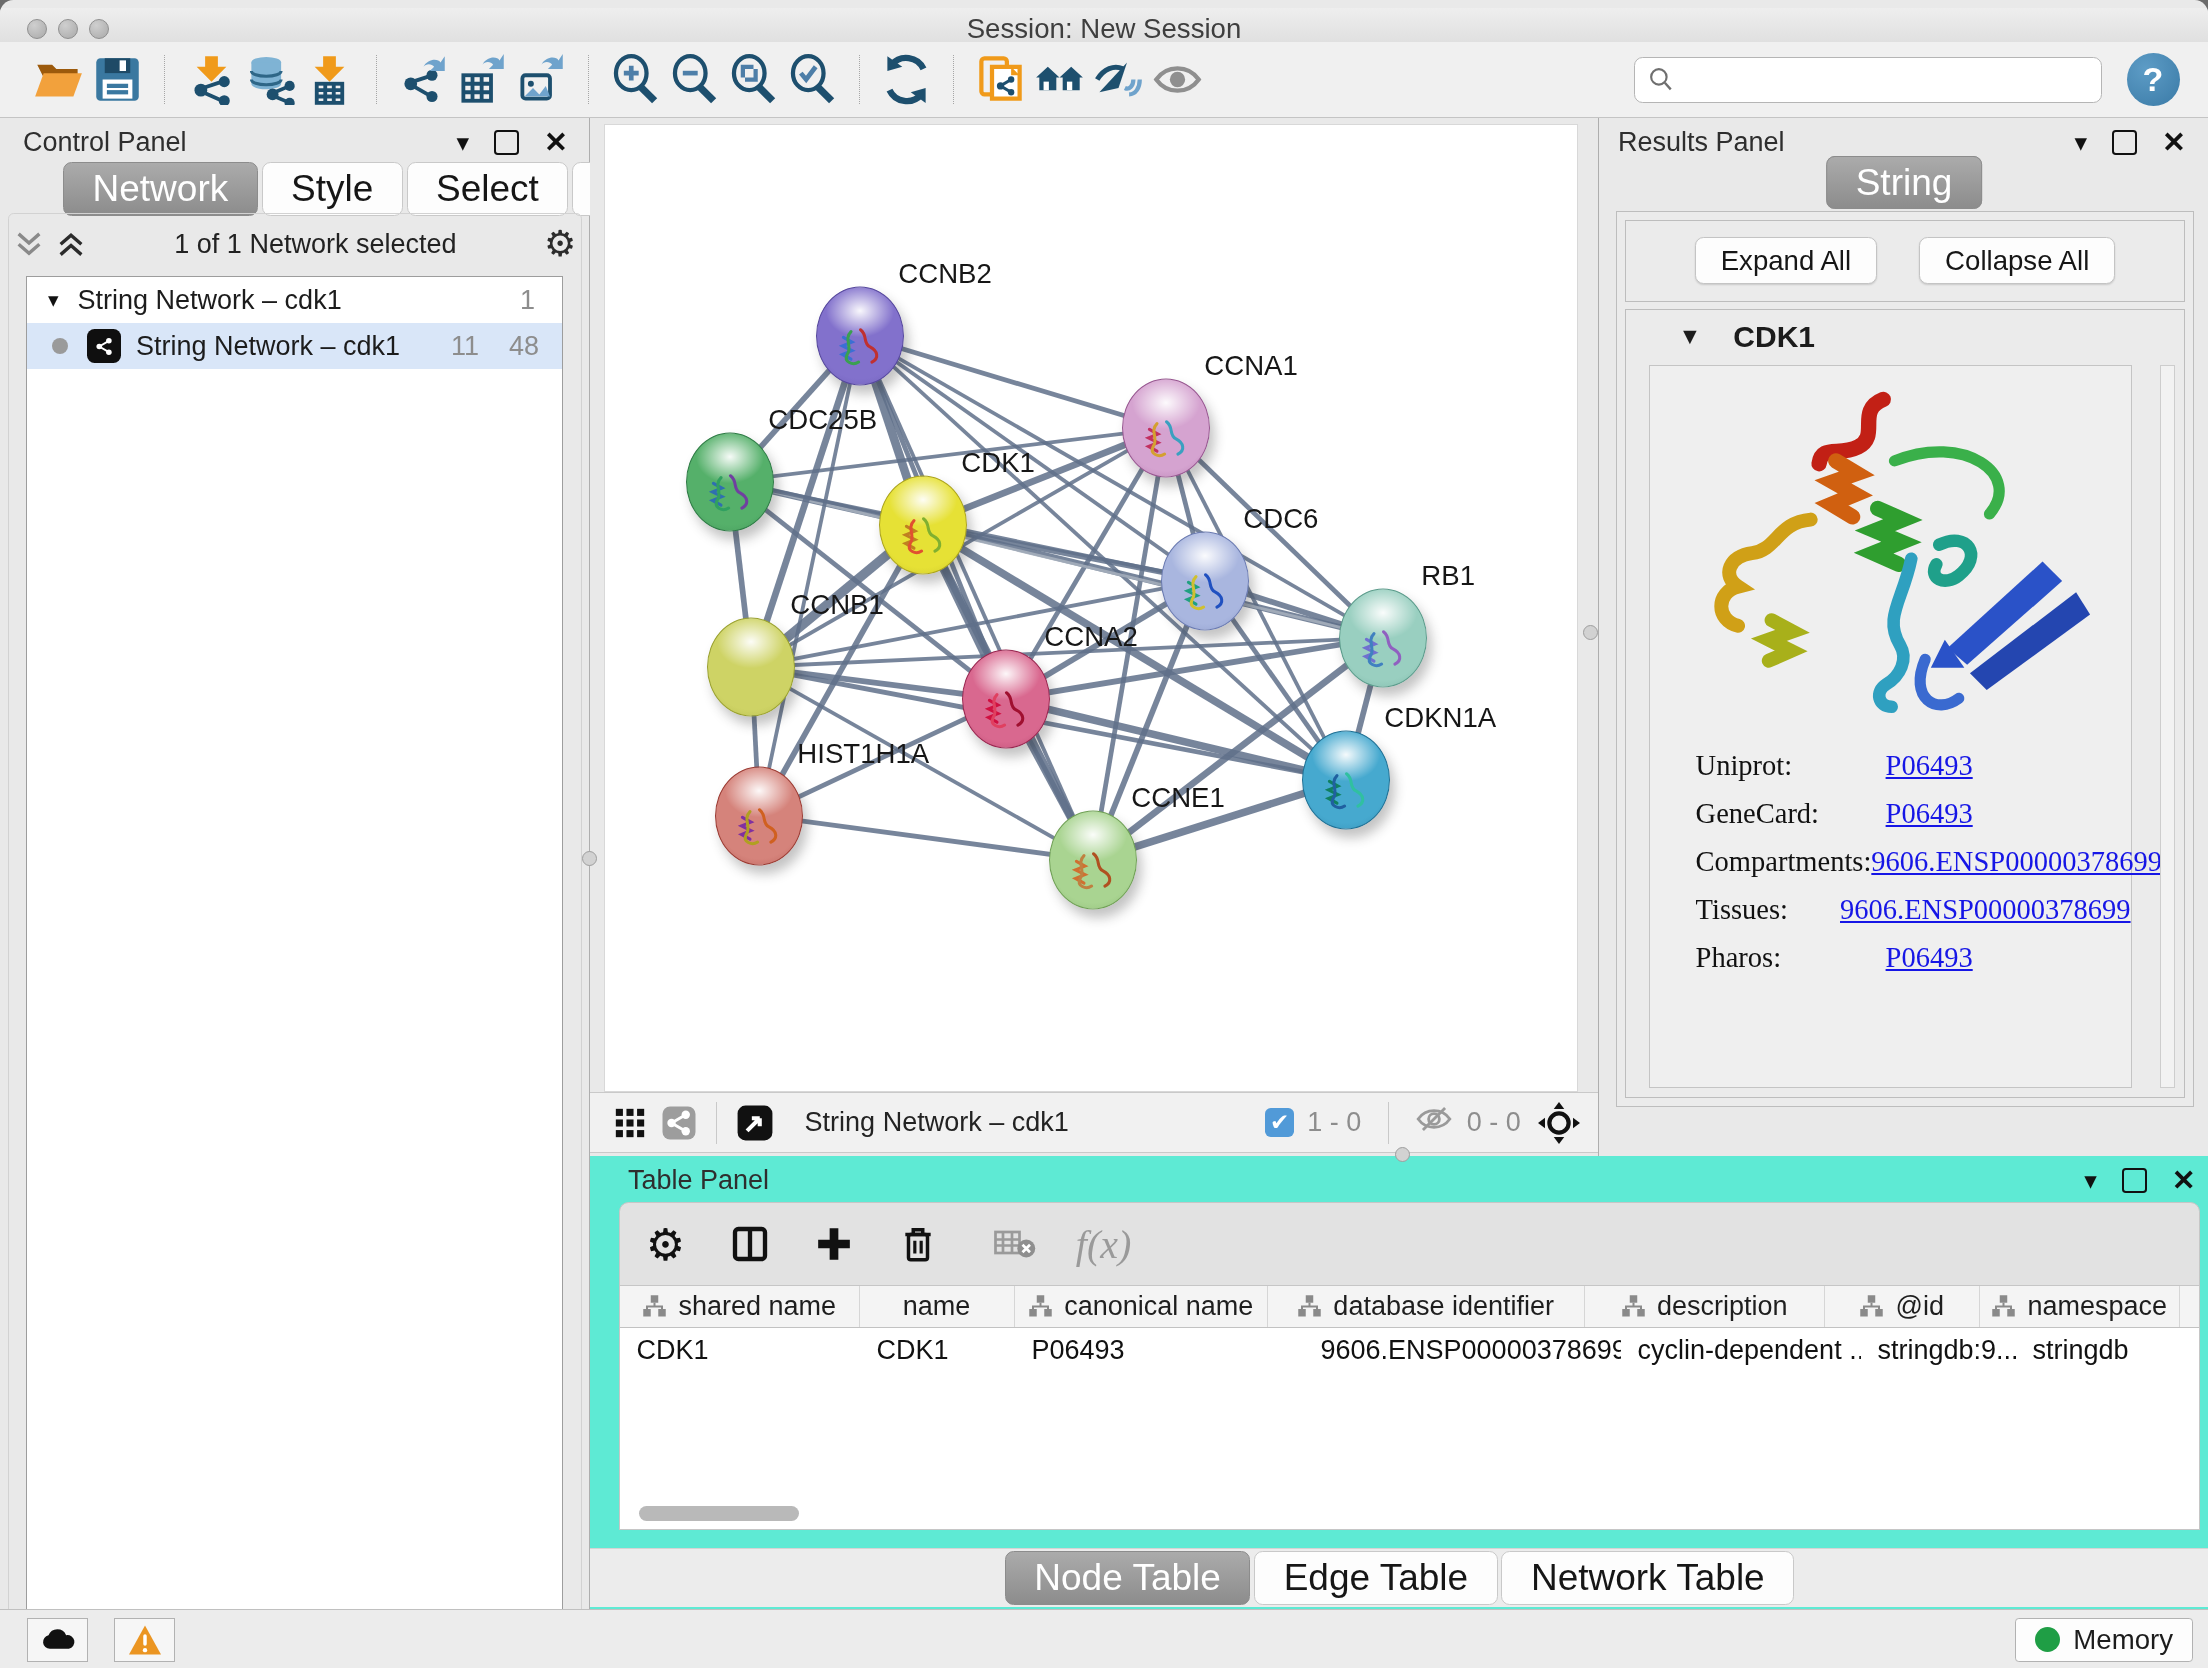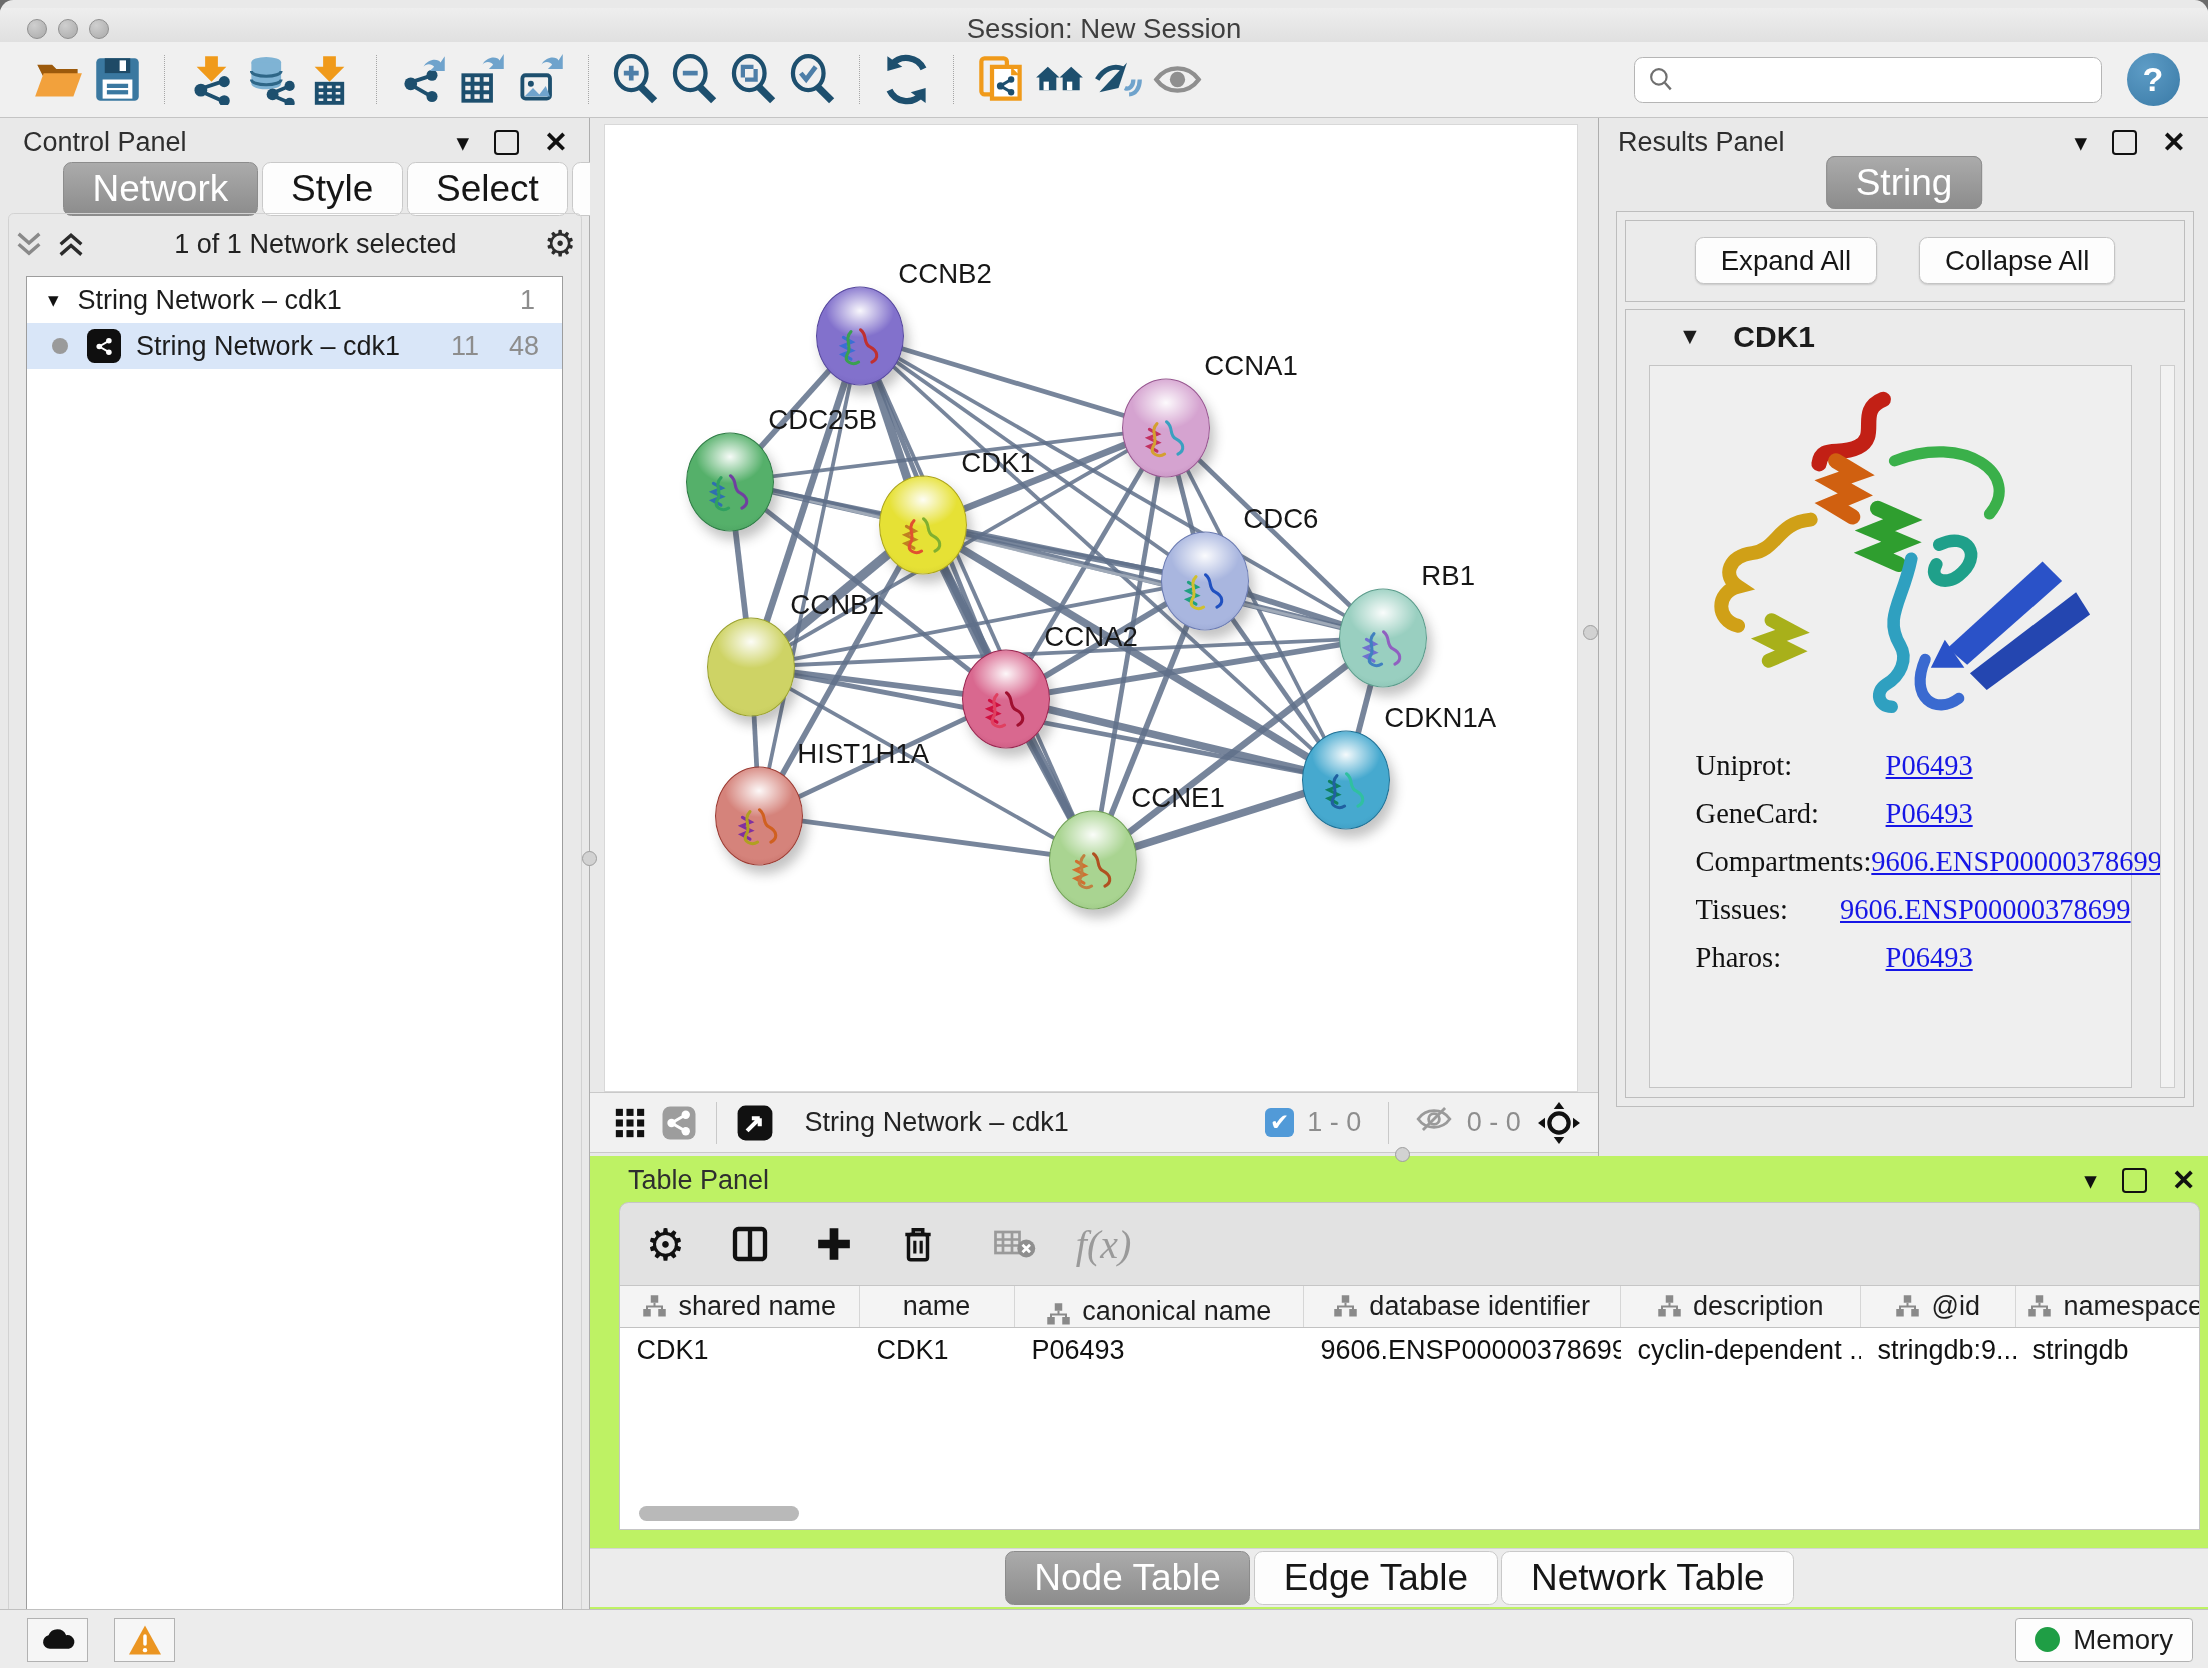--- a/index.html
+++ b/index.html
@@ -92,21 +92,21 @@
     border:1px solid #c4c4c4;padding:9.5px 0 0 21px;}
   .rdesc .dtext{font-size:28.5px;color:#111;}
   .rscroll{position:absolute;right:9.5px;top:55px;width:15px;bottom:9.5px;background:#f2f2f2;
     border:1px solid #cdcdcd;}
   .xl{font-family:"Liberation Serif",serif;}
   .xl h3{margin:15px 0 7.6px 0;font-size:31px;}
   .xlrow{display:flex;font-size:28.5px;margin:0 0 16px 25px;}
   .xlrow .lab{width:190px;color:#111;}
   .xlrow a{color:#1616e6;text-decoration:underline;}
   
-  .tpanel{position:absolute;left:590px;top:1156px;width:1619px;height:454px;background:#bef264;}
+  .tpanel{position:absolute;left:590px;top:1156px;width:1619px;height:454px;background:#5eead4;}
   .ttool{position:absolute;left:28.5px;top:46px;right:9.5px;height:84px;background:#e2e2e2;
     border:1px solid #c6c6c6;border-radius:9.5px 9.5px 0 0;display:flex;align-items:center;
     padding:0 23px;gap:38px;}
   .ttool .ti{display:flex;align-items:center;justify-content:center;width:46px;height:46px;}
   .fx{font-family:"Liberation Serif",serif;font-style:italic;font-size:40px;color:#9a9a9a;}
   .tbl{position:absolute;left:28.5px;top:129px;right:9.5px;height:245px;background:#fff;
     border:1px solid #c6c6c6;overflow:hidden;}
   .thead{display:flex;height:42px;background:#f4f4f4;border-bottom:1px solid #c2c2c2;}
   .th{display:flex;align-items:center;justify-content:center;gap:11.4px;font-size:27px;color:#1e1e1e;
     border-right:1px solid #d6d6d6;flex:0 0 auto;overflow:hidden;white-space:nowrap;}
@@ -669,21 +669,21 @@
                 <rect x="1" y="12" width="6" height="6"></rect>
                 <rect x="13" y="12" width="6" height="6"></rect>
                 <path d="M10 7v3M4 12v-2h12v2" stroke="#8a8a8a" stroke-width="1.6" fill="none"></path>
               </g>
             </svg>
             <span>shared name</span>
           </div>
           <div class="th" style="width: 155px;">
             <span>name</span>
           </div>
-          <div class="th" style="width: 289px; align-items: flex-end;">
+          <div class="th" style="width: 253px;">
             <svg width="25" height="25" viewBox="0 0 20 20">
               <g fill="#8a8a8a">
                 <rect x="7" y="1" width="6" height="6"></rect>
                 <rect x="1" y="12" width="6" height="6"></rect>
                 <rect x="13" y="12" width="6" height="6"></rect>
                 <path d="M10 7v3M4 12v-2h12v2" stroke="#8a8a8a" stroke-width="1.6" fill="none"></path>
               </g>
             </svg>
             <span>canonical name</span>
           </div>

